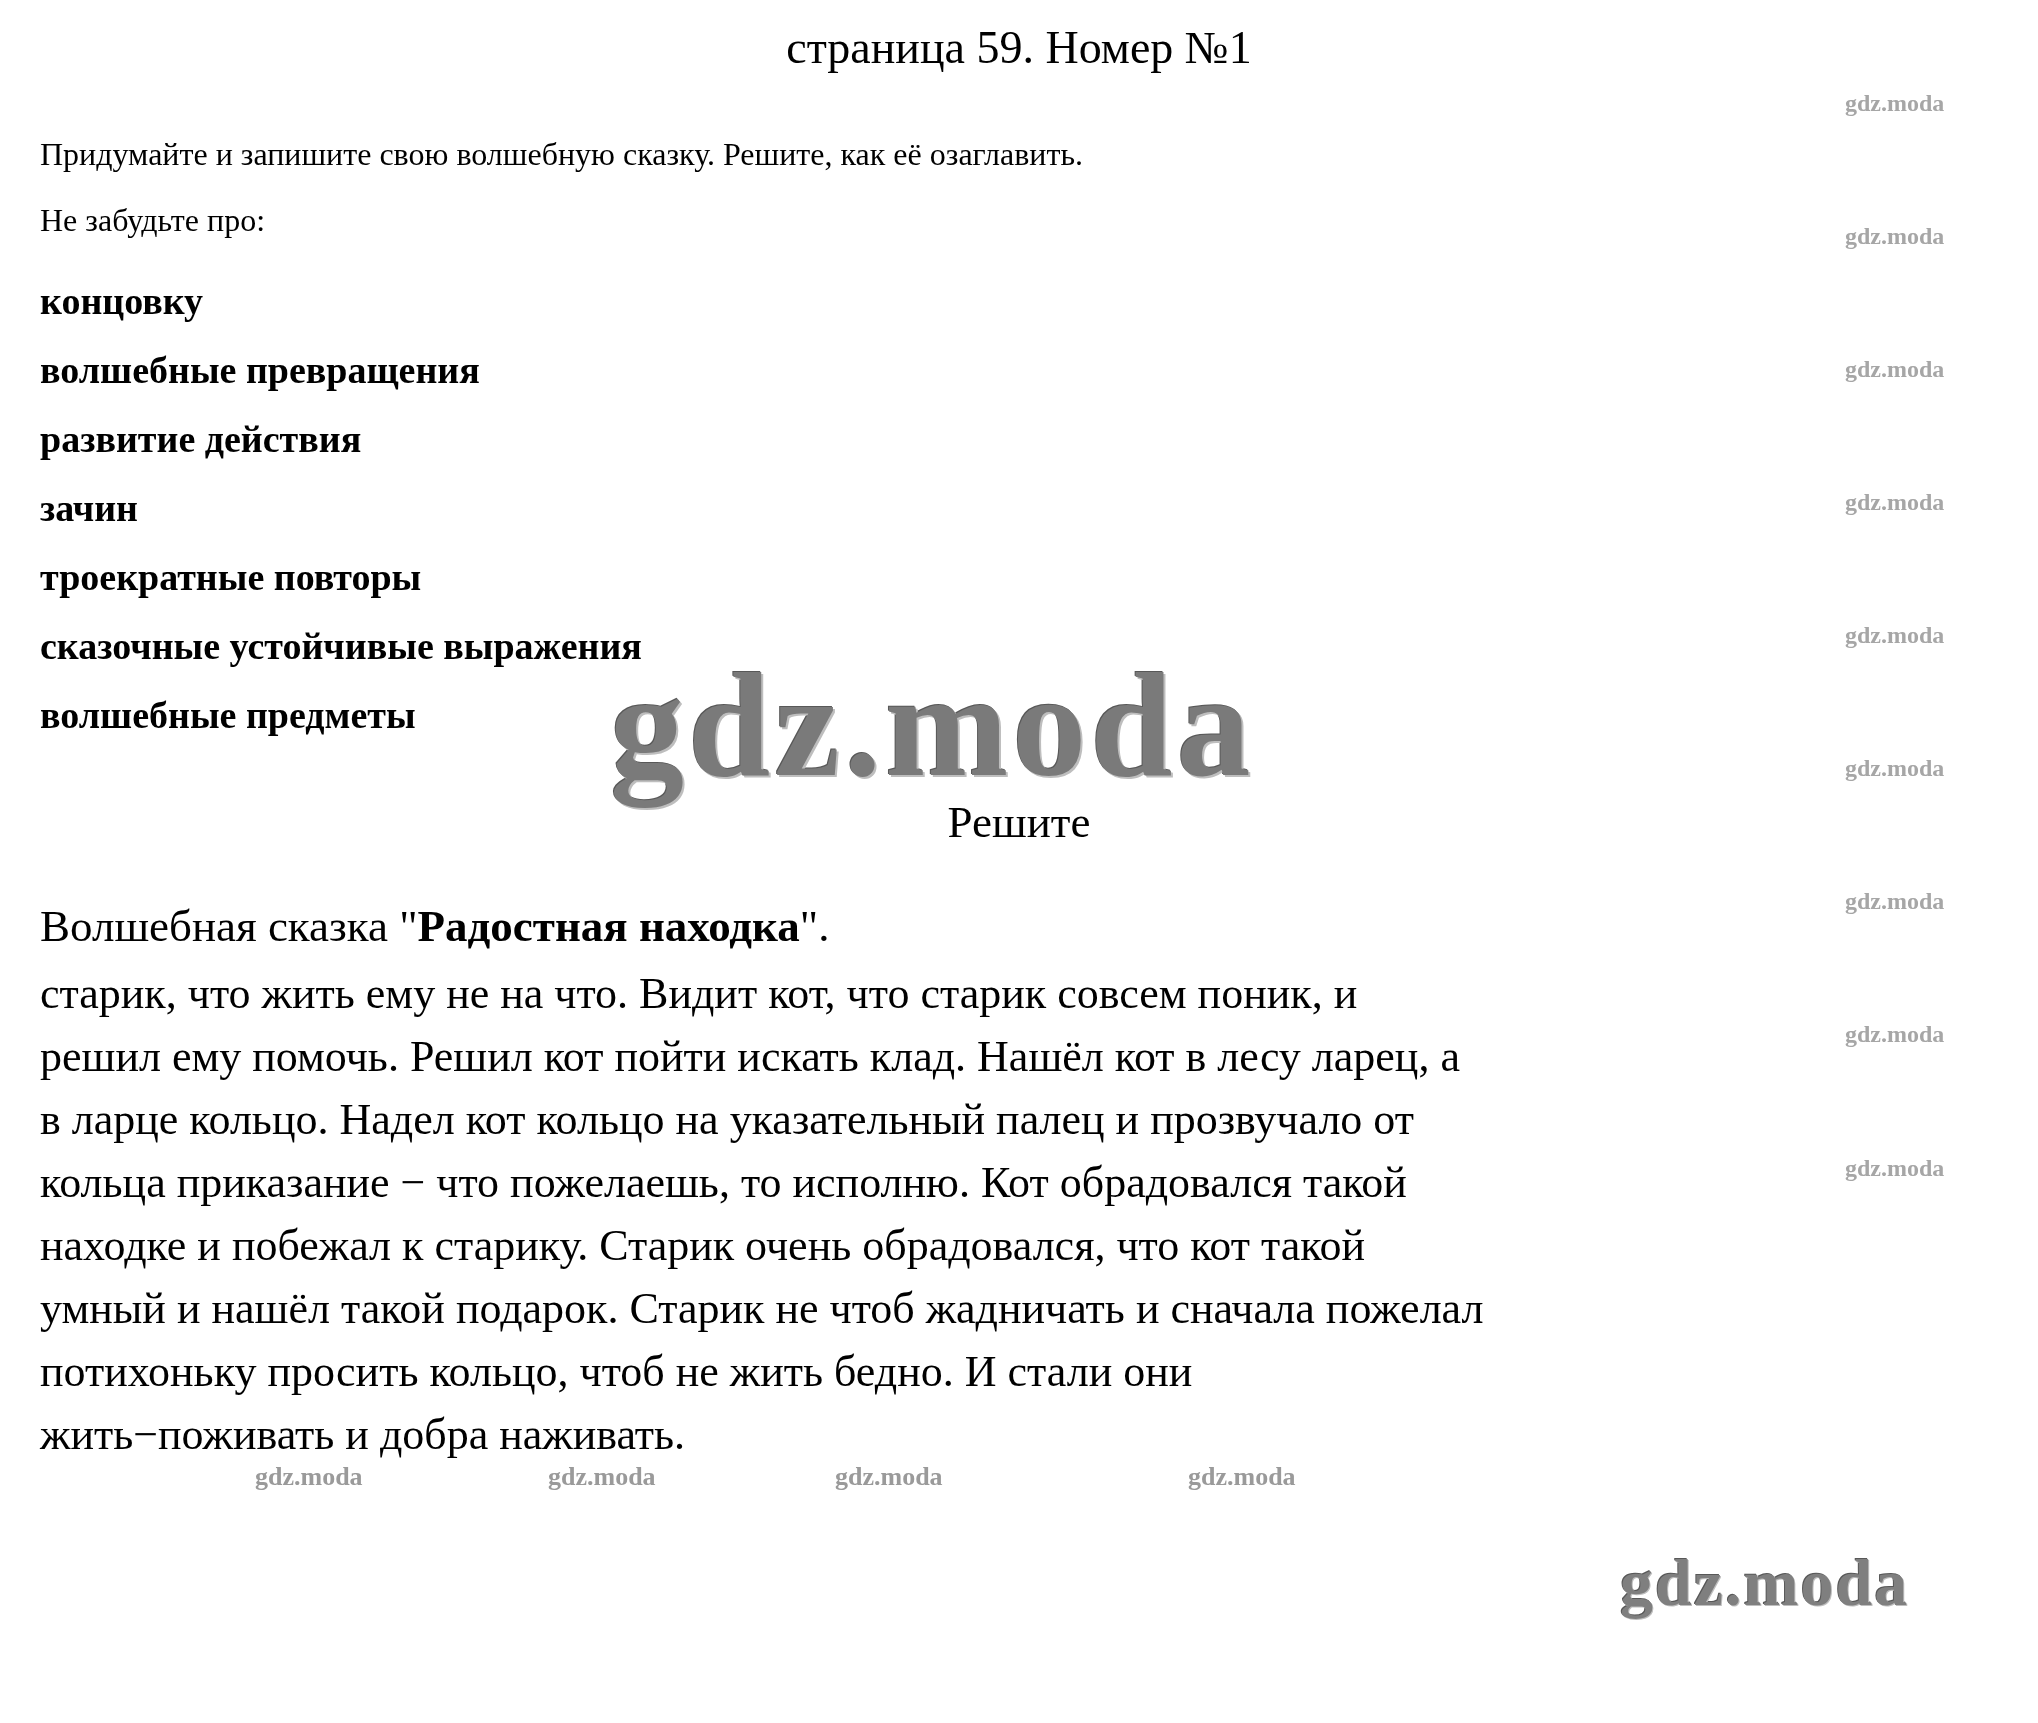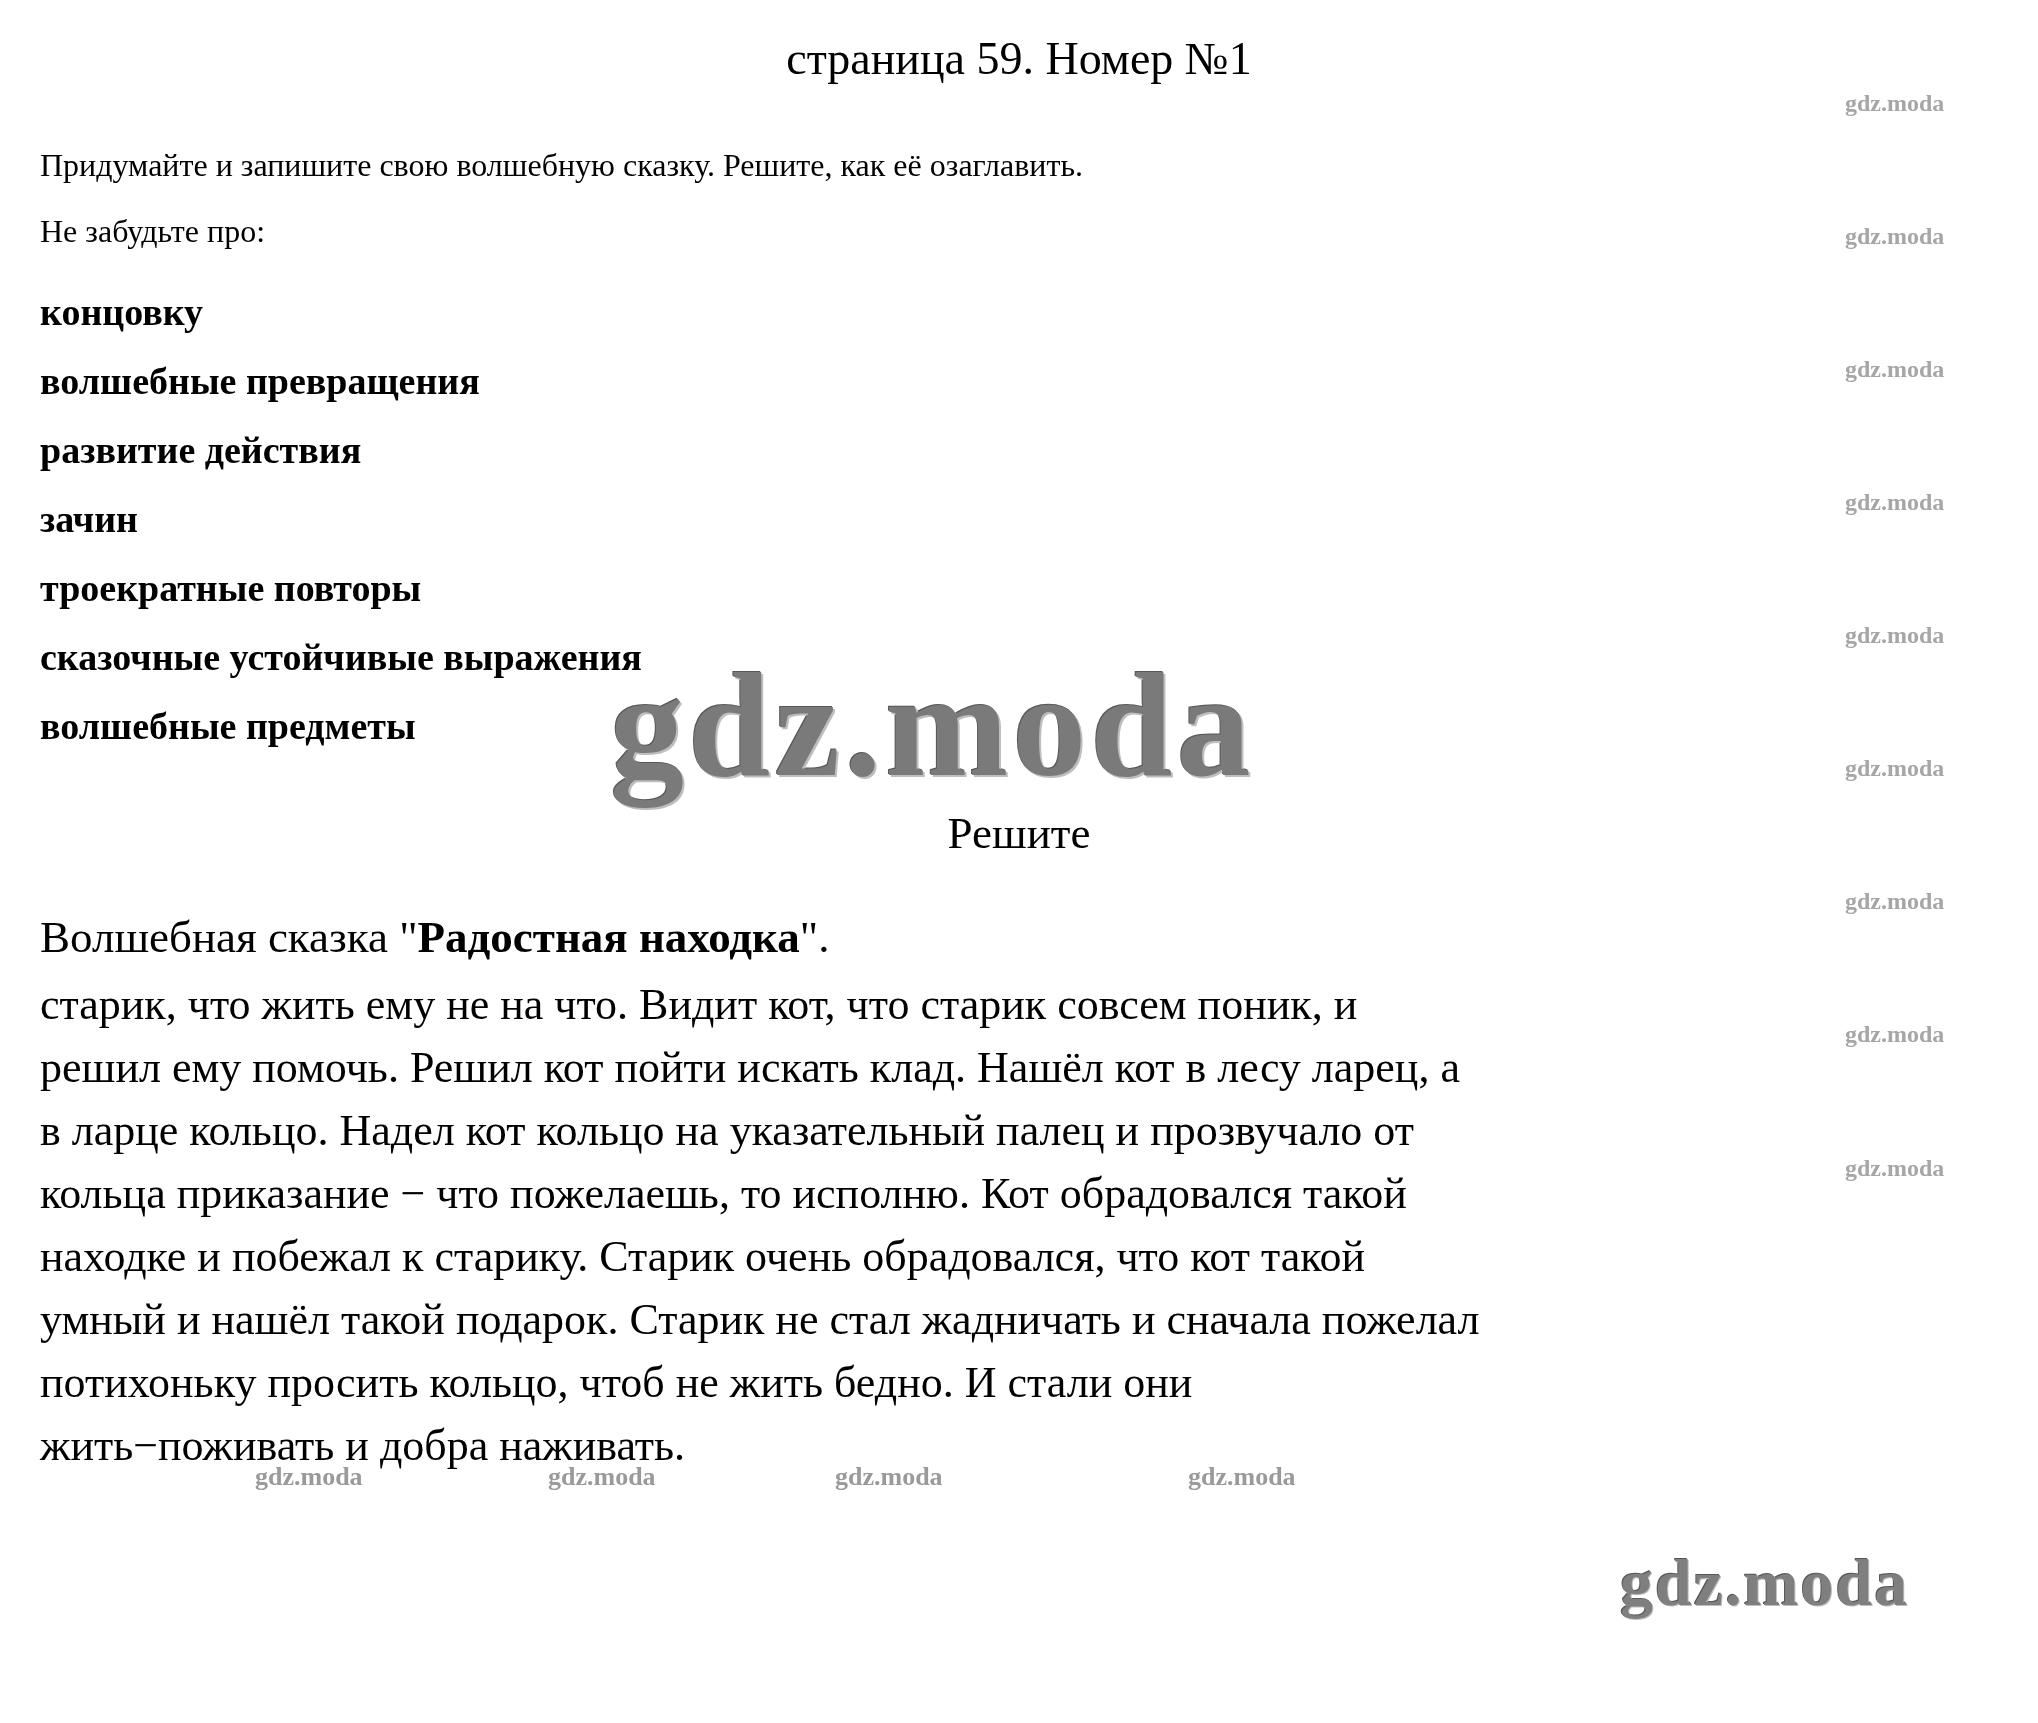--- a/index.html
+++ b/index.html
@@ -8,21 +8,21 @@
     width: 2038px;
     height: 1723px;
     background: #ffffff;
     font-family: "Liberation Serif", serif;
     color: #000000;
     overflow: hidden;
   }
   .content {
     position: absolute;
     inset: 0;
-    padding: 30px 40px;
+    padding: 19px 40px;
     box-sizing: border-box;
   }
   .title {
     font-size: 46px;
     line-height: 58px;
     text-align: center;
   }
   .intro {
     margin-top: 44px;
     font-size: 32px;
@@ -105,21 +105,21 @@
     <div class="solution-heading">Решите</div>
 
     <div class="answer"><span>Волшебная сказка "</span><span class="bold">Радостная находка</span><span>".</span></div>
 
     <div class="story">
       <div>старик, что жить ему не на что. Видит кот, что старик совсем поник, и</div>
       <div>решил ему помочь. Решил кот пойти искать клад. Нашёл кот в лесу ларец, а</div>
       <div>в ларце кольцо. Надел кот кольцо на указательный палец и прозвучало от</div>
       <div>кольца приказание − что пожелаешь, то исполню. Кот обрадовался такой</div>
       <div>находке и побежал к старику. Старик очень обрадовался, что кот такой</div>
-      <div>умный и нашёл такой подарок. Старик не стал жадничать и сначала пожелал</div>
+      <div>умный и нашёл такой подарок. Старик не чтоб жадничать и сначала пожелал</div>
       <div>потихоньку просить кольцо, чтоб не жить бедно. И стали они</div>
       <div>жить−поживать и добра наживать.</div>
     </div>
 
   </div>
 
   <span class="wm wm-sm" style="left:1845px; top:90px;">gdz.moda</span>
   <span class="wm wm-sm" style="left:1845px; top:223px;">gdz.moda</span>
   <span class="wm wm-sm" style="left:1845px; top:356px;">gdz.moda</span>
   <span class="wm wm-sm" style="left:1845px; top:489px;">gdz.moda</span>

